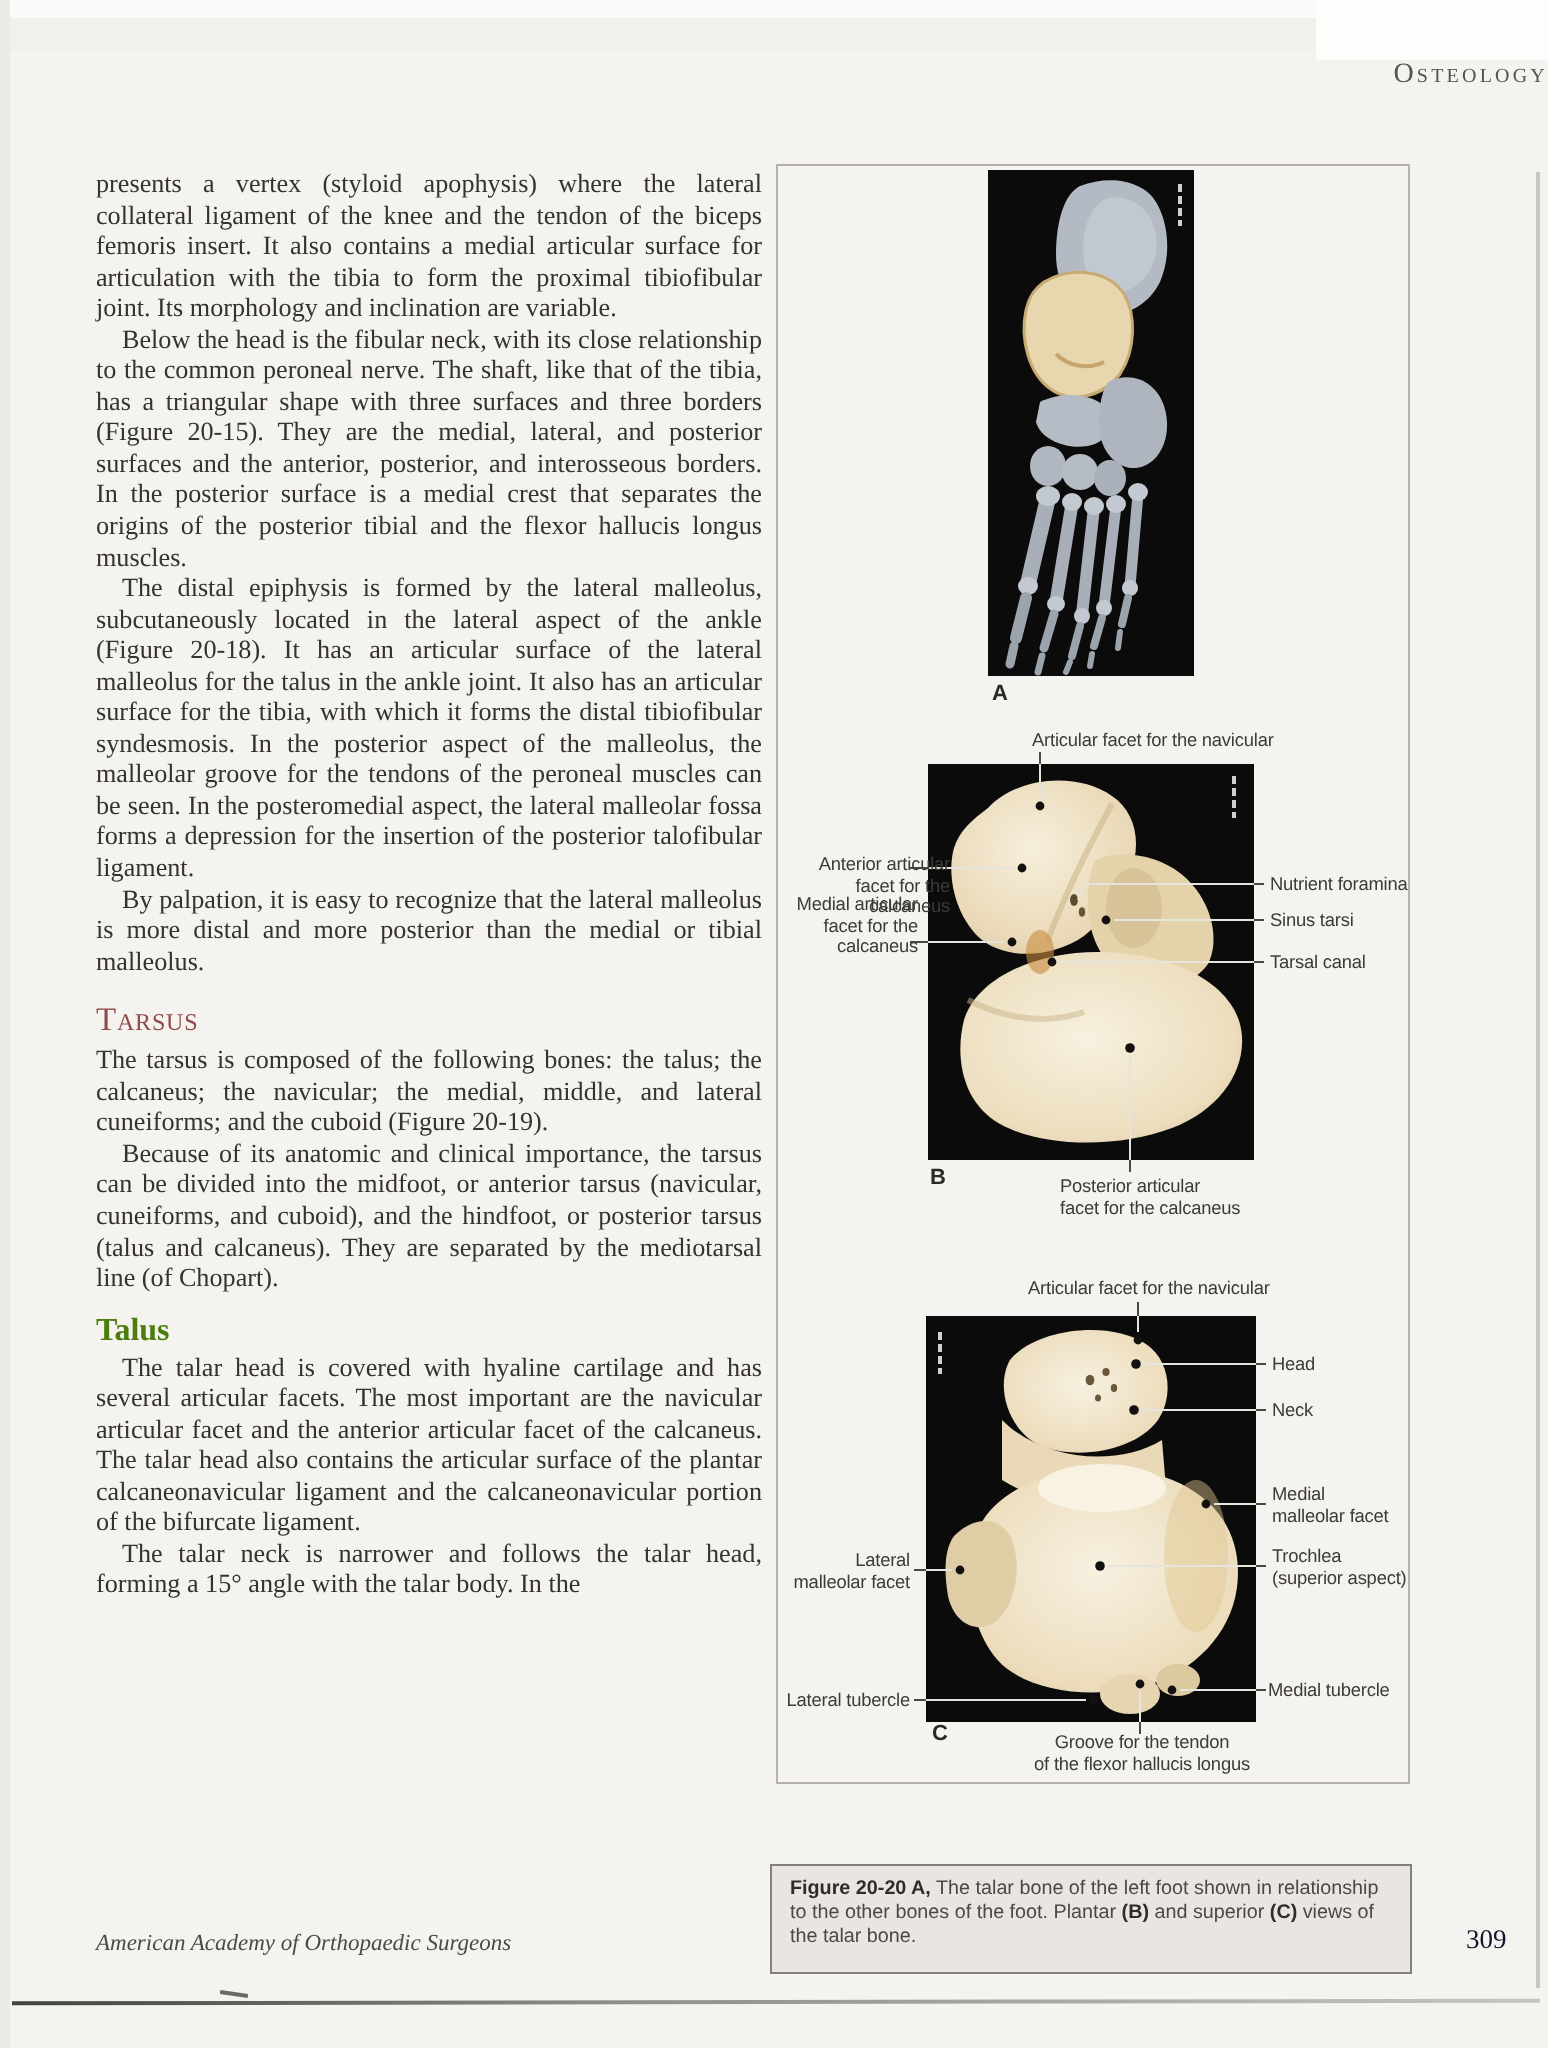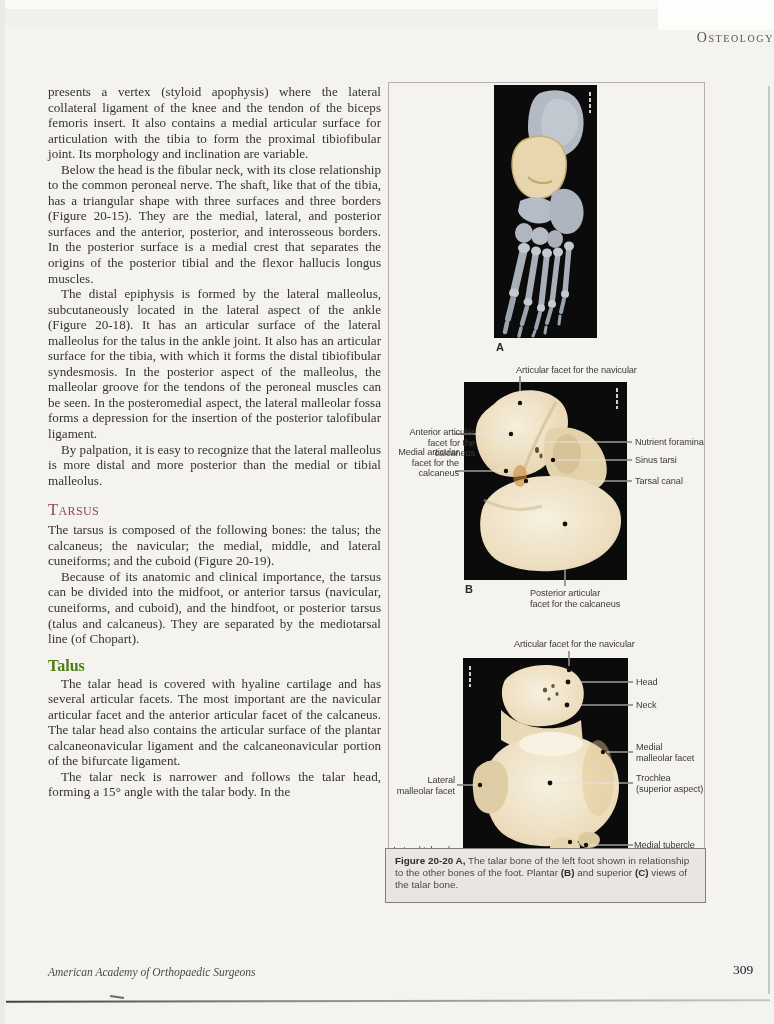--- a/index.html
+++ b/index.html
@@ -39,21 +39,21 @@
   .box-c{left:74px;top:575px;width:165px;height:203px;}
   .fig-letter{position:absolute;font-family:"Liberation Sans",sans-serif;font-weight:bold;
               font-size:11px;color:#2a2925;}
   .flabel{position:absolute;font-family:"Liberation Sans",sans-serif;font-size:9.2px;
           line-height:10.6px;color:#3d3b37;white-space:pre-line;letter-spacing:-.1px;}
   .flabel.right-al{text-align:right;}
   .flabel.center-al{text-align:center;}
   .overlay{position:absolute;left:0;top:0;width:317px;height:810px;pointer-events:none;}
 
   
-  .caption{left:385px;top:848px;width:321px;height:55px;box-sizing:border-box;background:#e9e6e1;
+  .caption{left:385px;top:932px;width:321px;height:55px;box-sizing:border-box;background:#e9e6e1;
            border:1.5px solid #82807c;padding:6px 9px 0 9px;font-family:"Liberation Sans",sans-serif;
            font-size:9.9px;line-height:12.2px;color:#4b4945;}
   .caption b{color:#2f2d2a;}
 
   
   .footer-credit{left:48px;top:966px;font-style:italic;font-size:11.5px;color:#4b4a46;}
   .page-number{left:733px;top:962px;font-size:13.5px;color:#0f172a;}
 </style>
 </head>
 <body>

